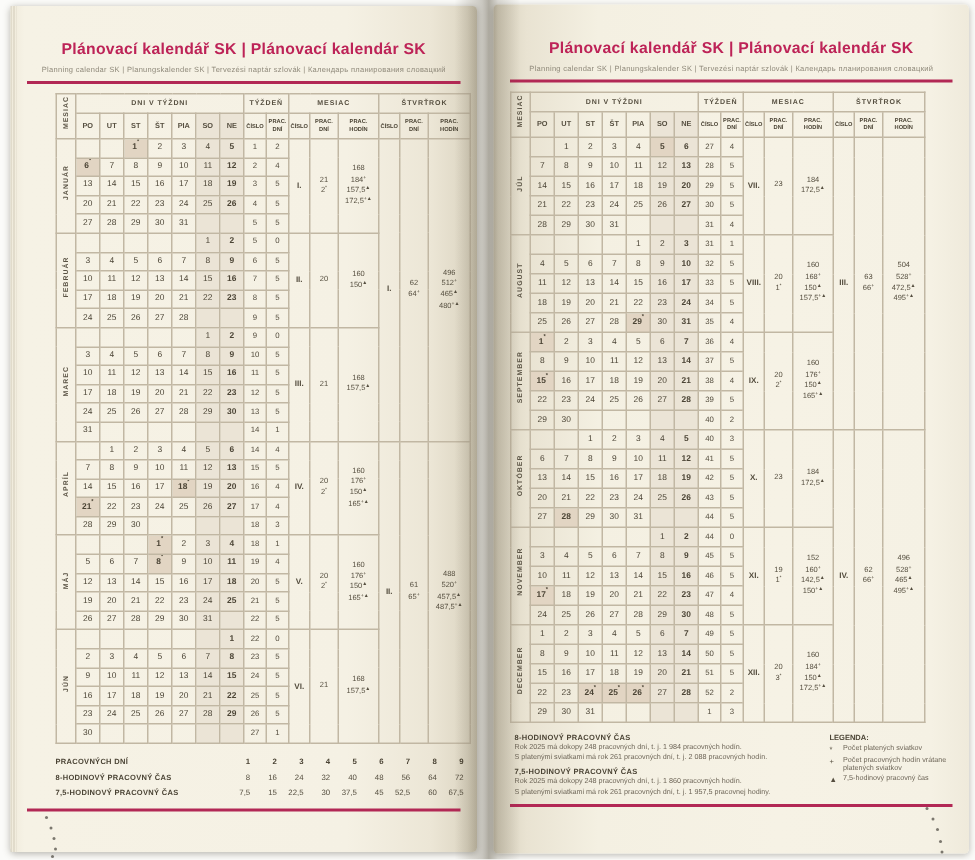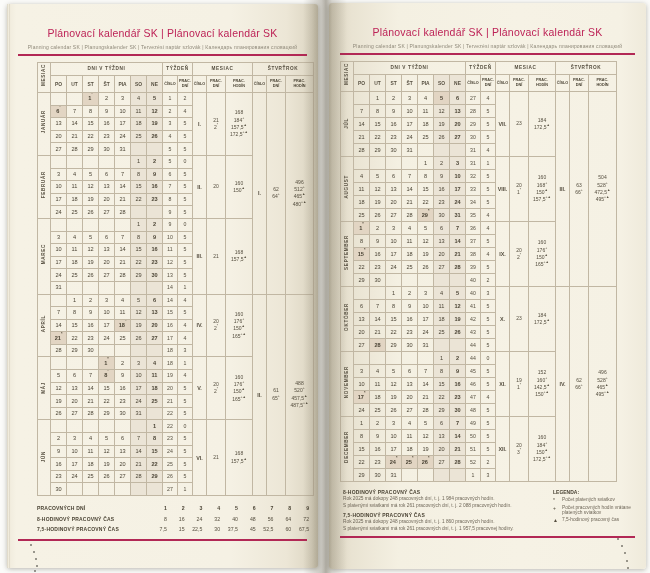--- a/index.html
+++ b/index.html
@@ -7,21 +7,21 @@
   #stage{position:relative;width:650px;height:573px;overflow:hidden;}
   .page{position:absolute;border-radius:3px;box-shadow:0 1px 5px rgba(60,54,38,.35);}
   #pageL{left:7px;top:4px;width:311px;height:564px;
     background:linear-gradient(to right,#efeadb 0,#f6f2e5 3%,#f5f1e4 72%,#ece6d6 90%,#ddd6c3 98%,#cfc8b4 100%);}
   #pageR{left:329px;top:3px;width:317px;height:566px;
     background:linear-gradient(to left,#efeadb 0,#f5f1e4 8%,#f6f2e5 40%,#f4f0e2 78%,#e9e3d2 93%,#d6cfbc 100%);}
   #pageL:before{content:"";position:absolute;left:0;top:0;bottom:0;width:4px;
     background:repeating-linear-gradient(90deg,#ddd7c6 0 1px,#f1ecdd 1px 2px);opacity:.8;}
   #gutter{position:absolute;left:303px;top:0;width:44px;height:573px;z-index:5;pointer-events:none;
     background:linear-gradient(to right,rgba(74,66,46,0) 0,rgba(74,66,46,.28) 42%,rgba(74,66,46,.42) 52%,rgba(74,66,46,.18) 66%,rgba(74,66,46,0) 100%);}
-  .title{position:absolute;top:23px;left:0;right:0;text-align:center;font-size:10.5px;font-weight:400;color:#bd2357;letter-spacing:.2px;}
+  .title{position:absolute;top:23px;left:0;right:0;text-align:center;font-size:10.5px;font-weight:700;color:#bd2357;letter-spacing:.2px;}
   .subtitle{position:absolute;top:40px;left:0;right:0;text-align:center;font-size:5px;color:#8f897a;letter-spacing:.2px;}
   .rule{position:absolute;left:11px;right:11px;height:1.5px;background:#b22855;}
   .ruleTop{top:50px;} .ruleBot{top:535px;}
   #calL{position:absolute;top:58px;left:30px;}
   #calR{position:absolute;top:58px;left:11px;}
   table.cal{border-collapse:collapse;table-layout:fixed;border:1px solid #9b917c;}
   .cal th,.cal td{border:1px solid #c1b7a3;padding:0;margin:0;text-align:center;vertical-align:middle;
     color:#4b4435;overflow:hidden;white-space:nowrap;}
   .cal thead tr.gr{height:13px;} .cal thead tr.sub{height:17px;}
   th.gh{font-size:4.7px;font-weight:700;letter-spacing:.6px;color:#564f40;line-height:12px;}

